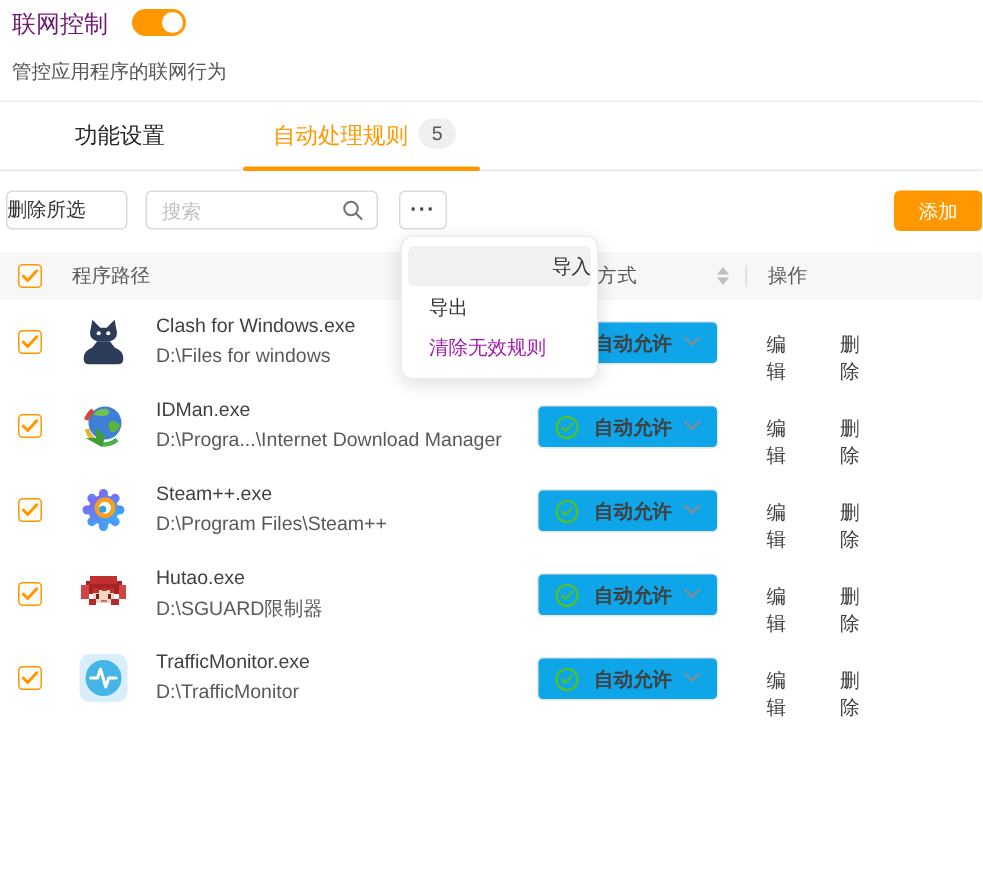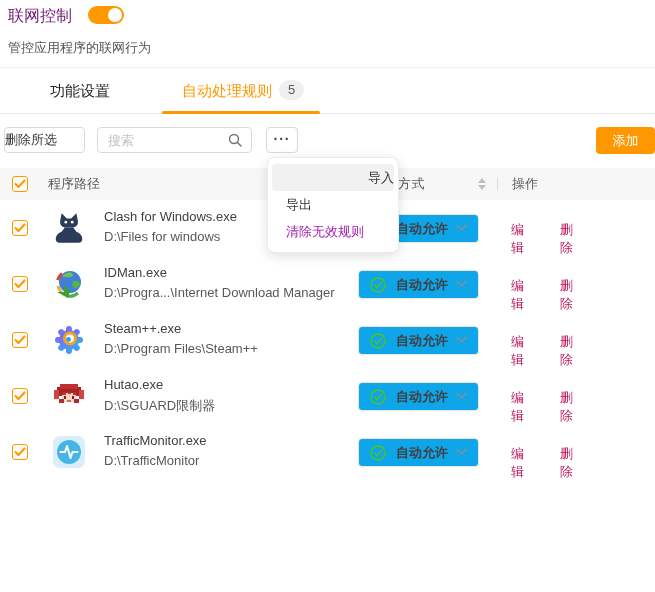--- a/index.html
+++ b/index.html
@@ -52,21 +52,21 @@
   .rows { position:absolute; left:0; top:200px; width:655px; }
   .row { position:relative; width:528px; height:56px; background:#fff; }
   .row .cb { top:20px; }
   .app-icon { position:absolute; left:52px; top:10px; width:34px; height:36px; }
   .cell-name { position:absolute; left:104px; top:9px; font-size:13px; color:#404040; }
   .cell-path { position:absolute; left:104px; top:29px; font-size:13px; color:#595959; }
   .method-select { position:absolute; left:358px; top:14px; width:121px; height:29px; border:1px solid #e6e6e6; border-radius:4px; background:#0ea5e9; cursor:pointer;font-weight:bold; }
   .method-select .ok { position:absolute; left:11px; top:6px; }
   .method-select .lbl { position:absolute; left:37px; top:0; line-height:27px; color:#404040; }
   .method-select .chev { position:absolute; right:11px; top:9px; }
-  .link { position:absolute; top:21px; color:#be185d; cursor:pointer; font-size:13px; }
+  .link { position:absolute; top:21px; color:#404040; cursor:pointer; font-size:13px; }
   .link-edit { left:511px; }
   .link-del { left:560px; }
 
   
   .menu { position:absolute; left:267px; top:157px; width:132px; height:96px; background:#fff; border:1px solid #ececec; border-radius:8px; box-shadow:0 3px 12px rgba(0,0,0,0.13); padding:6px 4px; z-index:10; }
   .menu-item { height:27px; line-height:27px; padding-left:14px; border-radius:4px; color:#333; cursor:pointer; font-size:13px; }
   .menu-item.hover { background:#f1f1f1;text-align:right; }
   .menu-item.disabled { color:#a21caf; cursor:default; }
 </style>
 </head>

